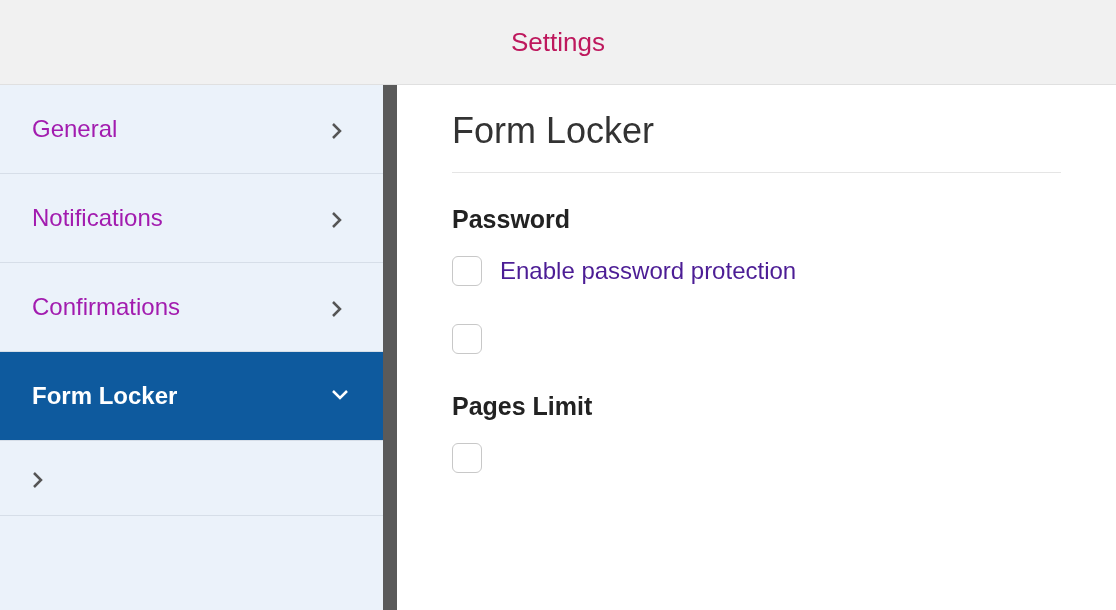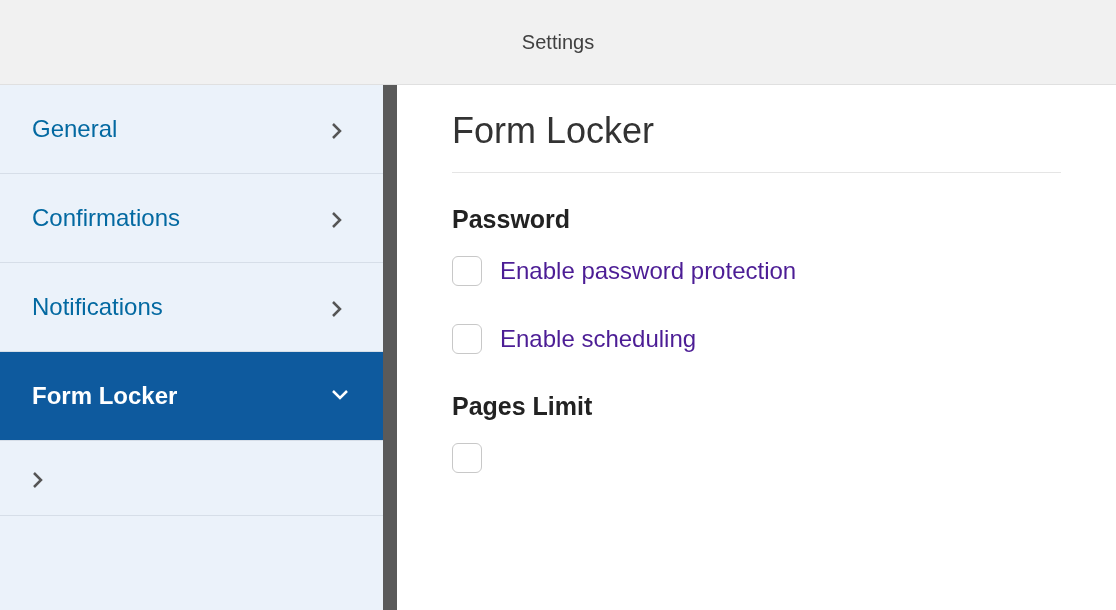--- a/index.html
+++ b/index.html
@@ -12,42 +12,42 @@
     }
     .header {
       background: #f1f1f1;
       height: 85px;
       display: flex;
       align-items: center;
       justify-content: center;
       border-bottom: 1px solid #e0e0e0;
     }
     .header-title {
-      font-size: 20px;
-      color: #404040;
+      font-size: 26px;
+      color: #be185d;
       font-weight: 400;
     }
     .container {
       display: flex;
       height: calc(100% - 85px);
     }
     .sidebar {
       width: 397px;
       background: #ebf2fa;
       border-right: 14px solid #5a5a5a;
     }
     .sidebar-item {
       display: flex;
       justify-content: space-between;
       align-items: center;
       padding: 30px 38px 30px 32px;
       border-bottom: 1px solid #d6dee8;
       cursor: pointer;
       font-size: 24px;
-      color: #0369a1;
+      color: #a21caf;
       font-weight: 400;
     }
     .sidebar-item.active {
       background: #0e5a9e;
       color: #fff;
       font-weight: 600;
     }
     .sidebar-item .chevron-icon {
       width: 14px;
       height: 14px;
@@ -108,30 +108,30 @@
     <div class="sidebar-item">
       <span>General</span>
       <span class="chevron-icon">
         <svg width="12" height="18" viewBox="0 0 12 18">
             <path d="M2 2 L9 9 L2 16" stroke="#555" stroke-width="2.5" fill="none"></path>
           </svg>
       </span>
     </div>
 
     <div class="sidebar-item">
-      <span>Confirmations</span>
+      <span>Notifications</span>
       <span class="chevron-icon">
         <svg width="12" height="18" viewBox="0 0 12 18">
             <path d="M2 2 L9 9 L2 16" stroke="#555" stroke-width="2.5" fill="none"></path>
           </svg>
       </span>
     </div>
 
     <div class="sidebar-item">
-      <span>Notifications</span>
+      <span>Confirmations</span>
       <span class="chevron-icon">
         <svg width="12" height="18" viewBox="0 0 12 18">
             <path d="M2 2 L9 9 L2 16" stroke="#555" stroke-width="2.5" fill="none"></path>
           </svg>
       </span>
     </div>
 
     <div class="sidebar-item active">
       <span>Form Locker</span>
       <span class="chevron-icon">
@@ -158,21 +158,20 @@
       <div class="section-title">Password</div>
       <div class="checkbox-row">
         <div class="checkbox"></div>
         <span class="checkbox-label">Enable password protection</span>
       </div>
     </div>
 
     <div>
       <div class="checkbox-row">
         <div class="checkbox"></div>
-        <span class="checkbox-label">Enable scheduling</span>
       </div>
     </div>
 
     <div>
       <div class="section-title">Pages Limit</div>
       <div class="checkbox-row">
         <div class="checkbox"></div>
       </div>
     </div>
 

